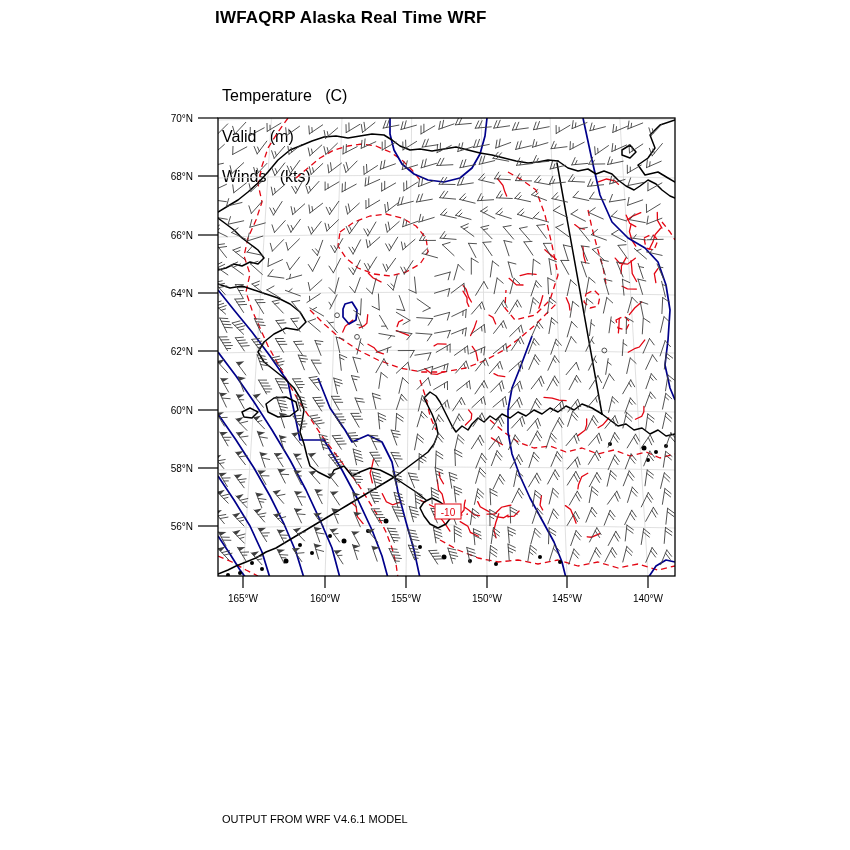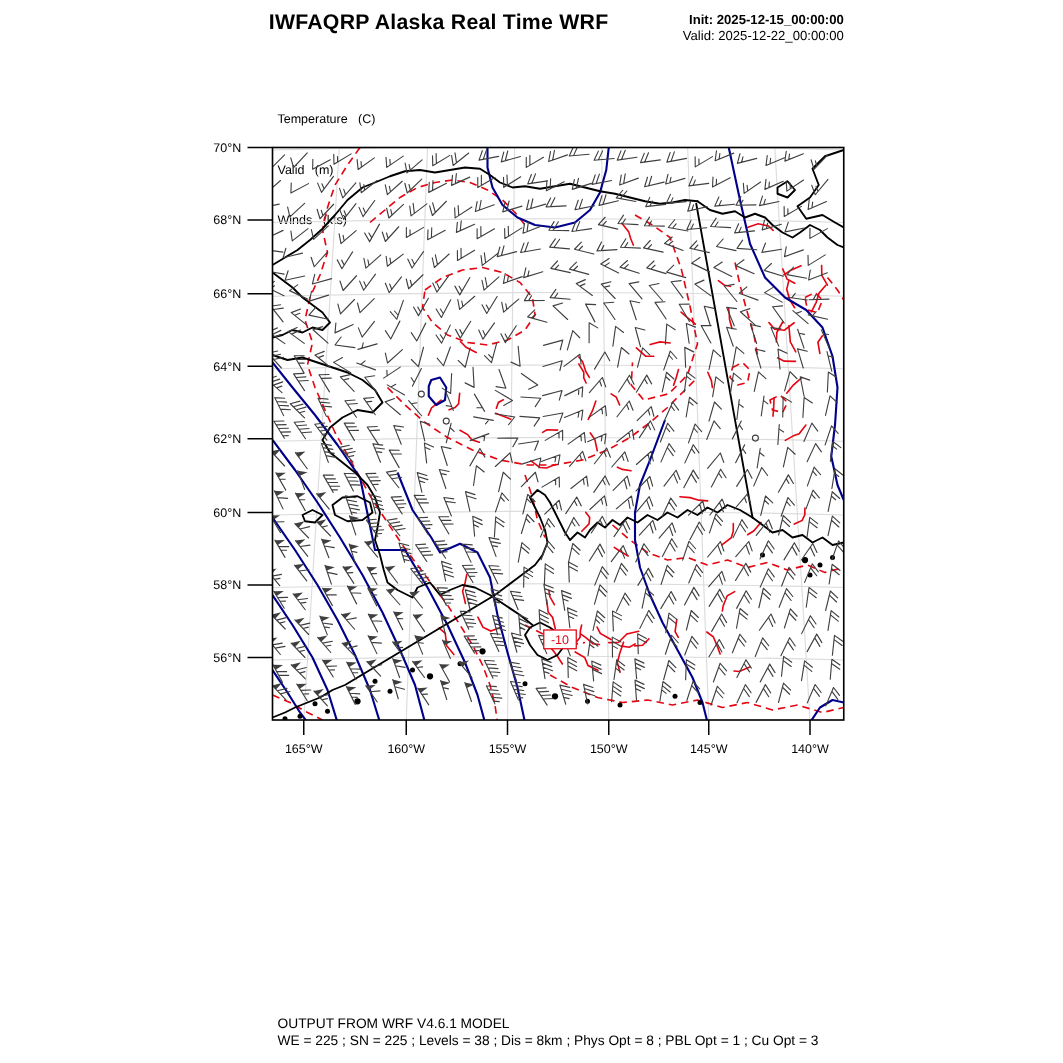--- a/index.html
+++ b/index.html
@@ -2,37 +2,33 @@
 <html><head>
 <meta charset="utf-8">
 <style>
   html,body{margin:0;padding:0;background:#fff;}
   .page{position:relative;width:850px;height:850px;background:#fff;overflow:hidden;
         font-family:"Liberation Sans","DejaVu Sans",sans-serif;color:#000;}
   .title{position:absolute;left:215px;top:8px;font-size:17px;font-weight:bold;letter-spacing:.2px;}
   .initblock{position:absolute;left:430px;top:10px;width:245px;text-align:right;line-height:13px;}
   .init{font-size:10.5px;font-weight:bold;}
   .valid{font-size:10.5px;font-weight:normal;}
-  .legend{position:absolute;left:222px;top:62px;font-size:10px;line-height:13.5px;white-space:pre;}
+  .legend{position:absolute;left:222px;top:62px;font-size:16px;line-height:13.5px;white-space:pre;}
   .note{position:absolute;font-size:11px;}
   .note-h{left:430px;top:605px;width:245px;text-align:right;color:#0000cc;}
   .note-t{left:430px;top:630px;width:245px;text-align:right;color:#e30613;}
   .footer{position:absolute;left:222px;top:812px;font-size:11px;font-weight:normal;line-height:14px;}
   svg{position:absolute;left:0;top:0;}
   .tick-label{font-size:10px;fill:#000;}
 </style>
 </head>
 <body>
 
 <div class="page">
   <div class="title">IWFAQRP Alaska Real Time WRF</div>
-  <div class="initblock">
-    <div class="init">Init: 2025-12-15_00:00:00</div>
-    <div class="valid">Valid: 2025-12-22_00:00:00</div>
-  </div>
   <div class="legend">
     <div>Temperature   (C)</div>
     <div>Valid   (m)</div>
     <div>Winds   (kts)</div>
   </div>
 
   <svg id="plot" width="850" height="850">
       <defs>
         <clipPath id="mapclip">
           <rect x="218" y="118" width="457" height="458"></rect>
@@ -841,15 +837,14 @@
       <line x1="487" y1="576" x2="487" y2="588" stroke="#000" stroke-width="1.2"></line>
       <text x="487" y="602" text-anchor="middle" class="tick-label">150°W</text>
       <line x1="567" y1="576" x2="567" y2="588" stroke="#000" stroke-width="1.2"></line>
       <text x="567" y="602" text-anchor="middle" class="tick-label">145°W</text>
       <line x1="648" y1="576" x2="648" y2="588" stroke="#000" stroke-width="1.2"></line>
       <text x="648" y="602" text-anchor="middle" class="tick-label">140°W</text>
     </svg>
 
   <div class="footer">
     <div>OUTPUT FROM WRF V4.6.1 MODEL</div>
-    <div>WE = 225 ; SN = 225 ; Levels = 38 ; Dis = 8km ; Phys Opt = 8 ; PBL Opt = 1 ; Cu Opt = 3</div>
   </div>
 </div>
 
 </body></html>

